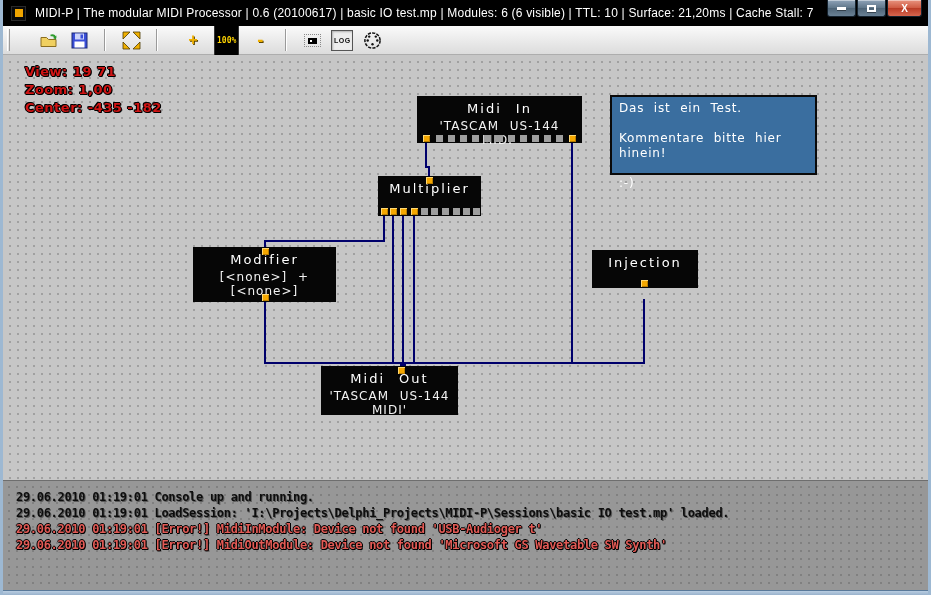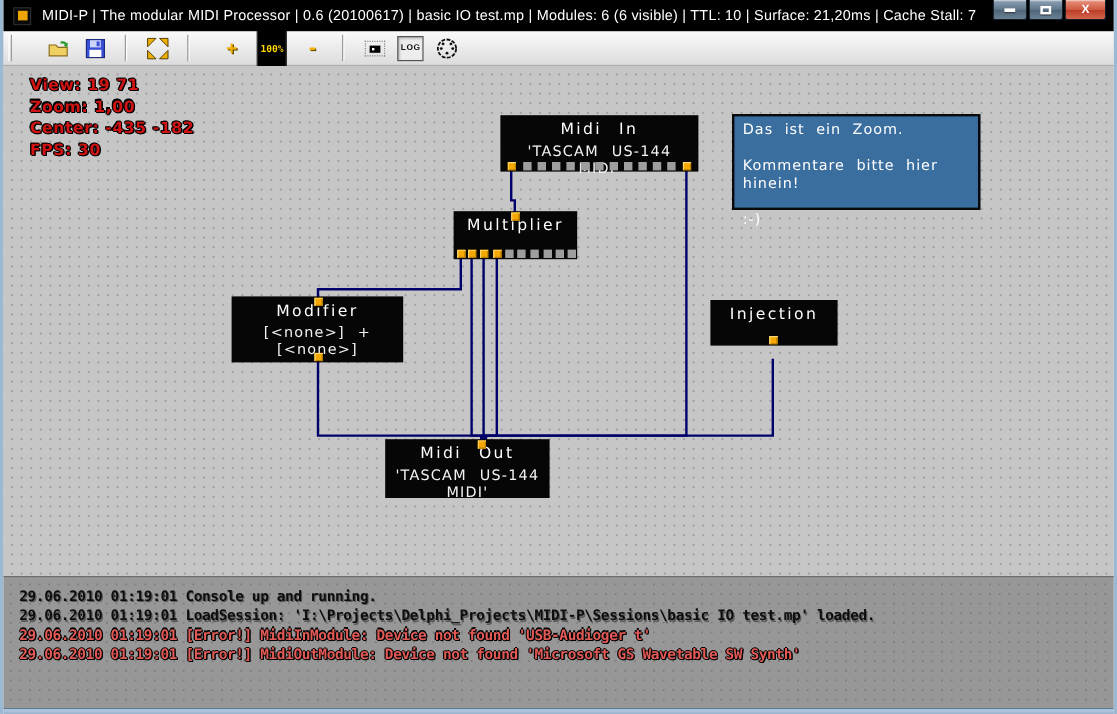--- a/index.html
+++ b/index.html
@@ -179,21 +179,20 @@
         <polyline points="390,158 390,308 398,308 398,314" fill="none" stroke="#00006b" stroke-width="2"></polyline>
         <polyline points="400,158 400,314" fill="none" stroke="#00006b" stroke-width="2"></polyline>
         <polyline points="411,158 411,308 400,308 400,314" fill="none" stroke="#00006b" stroke-width="2"></polyline>
         <polyline points="569,86 569,308 400,308 400,314" fill="none" stroke="#00006b" stroke-width="2"></polyline>
         <polyline points="641,244 641,308 402,308 402,314" fill="none" stroke="#00006b" stroke-width="2"></polyline>
       </svg>
     <div class="debug-overlay">
         <div class="dbg-line">View: 19 71</div>
         <div class="dbg-line">Zoom: 1,00</div>
         <div class="dbg-line">Center: -435 -182</div>
-        <div class="dbg-line">FPS: 30</div>
       </div>
   <div class="module" style="left: 414px; top: 41px; width: 165px; height: 47px;">
         <div class="m-title">Midi In</div>
         <div class="m-sub">'TASCAM US-144 MIDI'</div>
         <span class="port yellow" style="left: 6px; bottom: 1px;"></span>
         <span class="port gray" style="left: 19px; bottom: 1px;"></span>
         <span class="port gray" style="left: 31px; bottom: 1px;"></span>
         <span class="port gray" style="left: 43px; bottom: 1px;"></span>
         <span class="port gray" style="left: 55px; bottom: 1px;"></span>
         <span class="port gray" style="left: 67px; bottom: 1px;"></span>
@@ -228,21 +227,21 @@
       <div class="module" style="left: 589px; top: 195px; width: 106px; height: 38px;">
         <div class="m-title">Injection</div>
         <span class="port yellow" style="left: 49px; bottom: 1px;"></span>
       </div>
       <div class="module" style="left: 318px; top: 311px; width: 137px; height: 49px;">
         <div class="m-title">Midi Out</div>
         <div class="m-sub">'TASCAM US-144 MIDI'</div>
         <span class="port yellow" style="left: 77px; top: 1px;"></span>
       </div>
       <div class="comment-box" style="left: 607px; top: 40px; width: 207px; height: 80px; background: rgb(58, 110, 159);">
-        <div>Das ist ein Zoom.</div>
+        <div>Das ist ein Test.</div>
         <div>&nbsp;</div>
         <div>Kommentare bitte hier hinein!</div>
         <div>&nbsp;</div>
         <div>:-)</div>
       </div>
     </div>
 
   <div class="console">
       <div class="log-line info">29.06.2010 01:19:01 Console up and running.</div>
       <div class="log-line info">29.06.2010 01:19:01 LoadSession: 'I:\Projects\Delphi_Projects\MIDI-P\Sessions\basic IO test.mp' loaded.</div>

